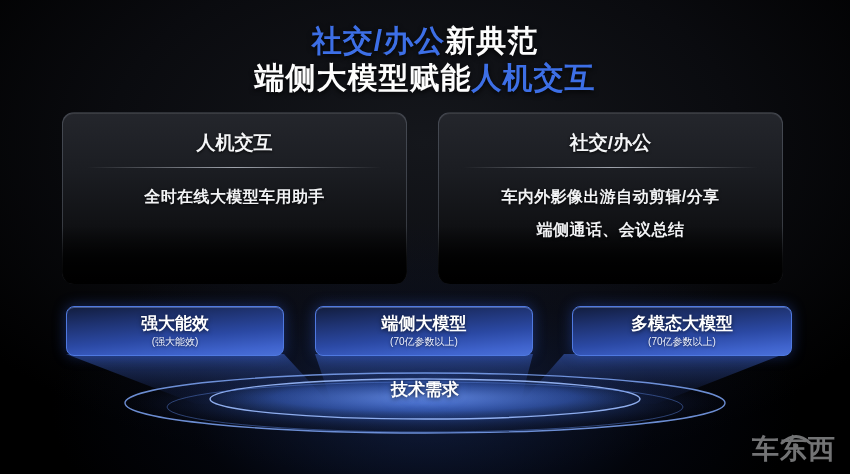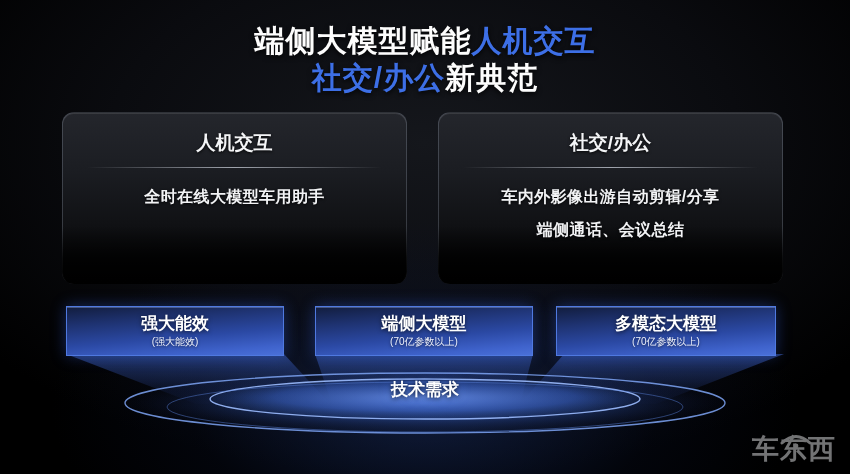--- a/index.html
+++ b/index.html
@@ -72,30 +72,30 @@
   #beams { position:absolute; left:0; top:330px; width:850px; height:100px; z-index:2; }
 
   
   #pedestal {
     position:absolute; left:0; top:355px; width:850px; height:105px; z-index:3;
   }
 
   
   .btn {
     position:absolute; top:306px; height:50px;
-    border-radius:0;
+    border-radius:8px;
     background:linear-gradient(175deg,#121d3e 0%,#1e3270 28%,#2b49a4 60%,#3f63cc 86%,#4a70d8 100%);
     border:1px solid #4f79e0;
     box-shadow:0 0 14px rgba(45,85,200,0.45), inset 0 1px 0 rgba(170,195,255,0.35);
     display:flex; flex-direction:column; align-items:center; justify-content:center;
     z-index:7;
   }
   #btn-0 { left:66px;  width:218px; }
   #btn-1 { left:315px; width:218px;align-items:center; }
-  #btn-2 { left:556px; width:220px; }
+  #btn-2 { left:572px; width:220px; }
   .btn-label {
     font-size:17px; font-weight:bold; color:#fff; line-height:20px;
     text-shadow:0 1px 4px rgba(0,0,0,0.65);
   }
   .btn-sub {
     font-size:10px; color:#eef1fb; line-height:13px; margin-top:1px;
     text-shadow:0 1px 3px rgba(0,0,0,0.6);
   }
 
   
@@ -116,24 +116,24 @@
     letter-spacing:1px; line-height:30px;
   }
 </style>
 </head>
 <body>
 
 <div id="slide">
 
   <div class="title-wrap">
     <div class="title-line">
+      <span class="t-blue">社交/办公</span><span class="t-white">新典范</span>
+    </div>
+    <div class="title-line">
       <span class="t-white">端侧大模型赋能</span><span class="t-blue">人机交互</span>
-    </div>
-    <div class="title-line">
-      <span class="t-blue">社交/办公</span><span class="t-white">新典范</span>
     </div>
   </div>
 
   <div class="card" id="card-left">
     <div class="card-title">人机交互</div>
     <div class="card-divider"></div>
     <div class="card-body">
       <div class="card-line">全时在线大模型车用助手</div>
     </div>
   </div>

